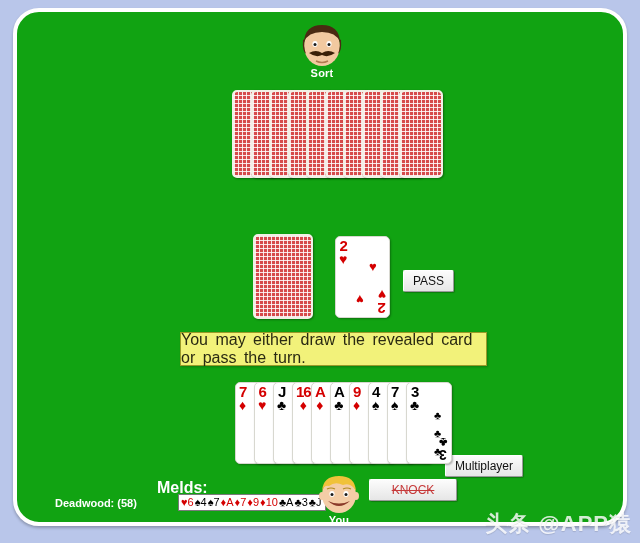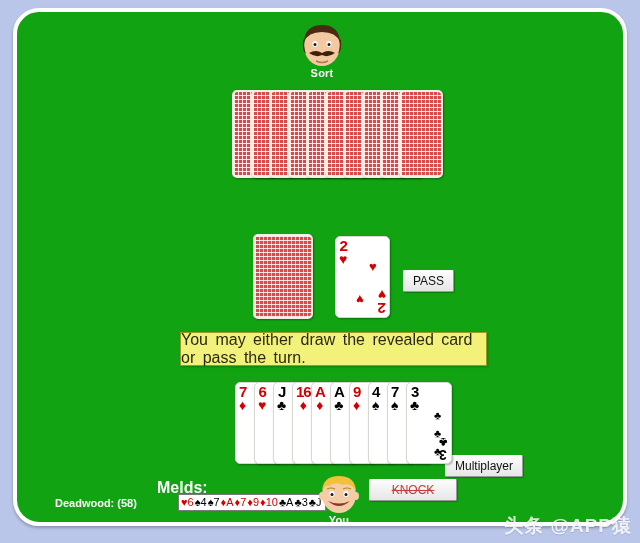--- a/index.html
+++ b/index.html
@@ -168,21 +168,21 @@
     margin-left: 44px;
   }
   #deadwood-box .dw { margin-right: 1px; }
   
   #knock-btn { position: absolute; left: 352px; top: 467px; width: 68px; text-align: center; }
   #multi-btn { position: absolute; left: 428px; top: 443px; }
   #sort-btn  { position: absolute; left: 352px; top: 491px; width: 68px; text-align: center; }
   
   #watermark {
     position: absolute; right: 8px; bottom: 4px;
-    font-size: 19px; font-weight: bold;
+    font-size: 22px; font-weight: bold;
     color: rgba(255,255,255,0.82);
     letter-spacing: 1px;
     text-shadow: 0 1px 1px rgba(0,0,0,0.12);
   }
 </style>
 </head>
 <body>
 
 <div id="root">
   <div id="table">

